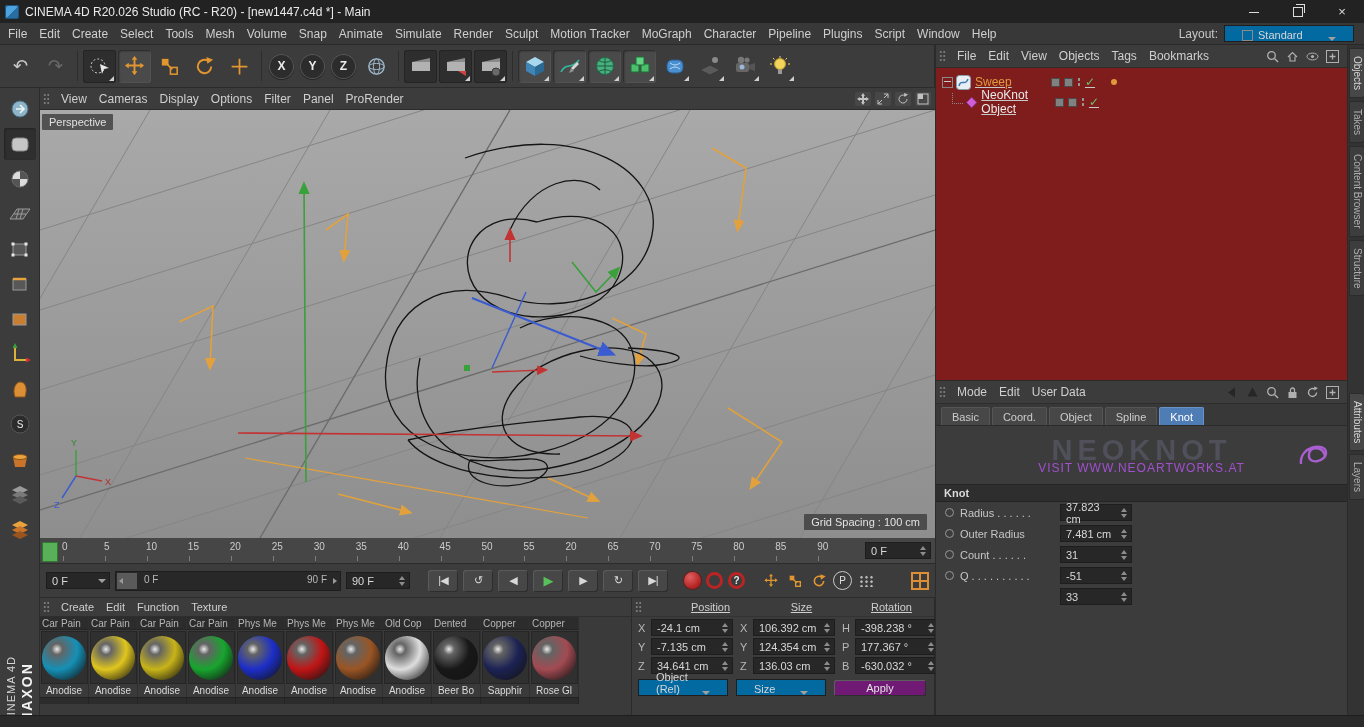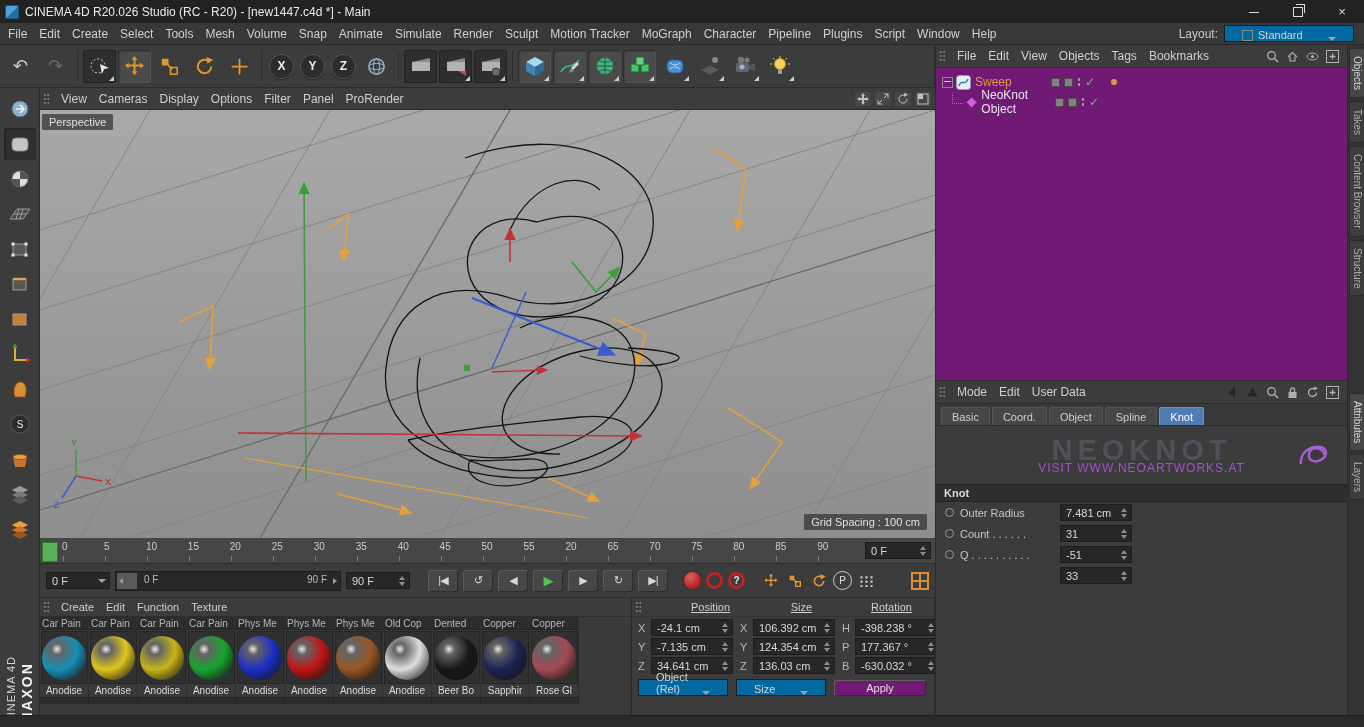--- a/index.html
+++ b/index.html
@@ -107,21 +107,21 @@
   .coord-field{width:82px;flex:0 0 82px;}
   #coord-foot{display:flex;align-items:center;gap:8px;padding:5px 4px 0 6px;}
   .foot-dd{width:90px;flex:0 0 90px;}
   #apply-btn{width:92px;height:16px;background:#701a75;border-radius:2px;box-shadow:inset 1px 1px 0 #5e5e5e,inset -1px -1px 0 #2e2e2e;
              display:flex;align-items:center;justify-content:center;font-size:11px;color:#e0e0e0;flex:0 0 92px;}
   
   #obj-mgr{left:935px;top:45px;width:412px;height:335px;background:#3c3c3c;border-left:1px solid #2b2b2b;box-sizing:border-box;}
   .panel-menu{height:22px;display:flex;align-items:center;background:#3c3c3c;border-bottom:1px solid #2d2d2d;}
   .panel-menu .menu-item{font-size:12px;padding:2px 6px;}
   .pm-icons{margin-left:auto;display:flex;align-items:center;gap:7px;margin-right:8px;}
-  #obj-tree{height:312px;background:#701a75;overflow:hidden;padding-top:4px;}
+  #obj-tree{height:312px;background:#7f1d1d;overflow:hidden;padding-top:4px;text-decoration:underline;}
   .obj-row{height:20px;display:flex;align-items:center;padding-left:6px;}
   .expander{width:9px;height:9px;border:1px solid #8a8a8a;position:relative;flex:0 0 9px;margin-right:3px;}
   .expander::after{content:"";position:absolute;left:1px;right:1px;top:3px;border-top:1px solid #ccc;}
   .elbow{width:10px;height:10px;border-left:1px dotted #888;border-bottom:1px dotted #888;margin:0 3px 8px 10px;flex:0 0 10px;}
   .obj-name-sweep{color:#e09a3c;margin-left:4px;}
   .obj-name-child{color:#eaeaea;margin-left:4px;}
   .row-ctrls{margin-left:auto;display:flex;align-items:center;gap:4px;margin-right:230px;}
   .mini-sq{width:7px;height:7px;background:#818181;border:1px solid #4a4a4a;}
   .vdots{width:4px;height:10px;background-image:radial-gradient(circle,#9a9a9a 1.1px,transparent 1.3px);background-size:4px 5px;}
   .check{color:#6cc46c;font-size:12px;font-weight:bold;line-height:1;}
@@ -929,20 +929,31 @@
     <span id="wm-sub">VISIT WWW.NEOARTWORKS.AT</span>
     <svg width="38" height="38" viewBox="0 0 38 38" style="position:absolute;right:14px;top:8px;">
       <path d="M6,30 C4,12 30,8 31,18 C32,28 12,32 14,20 C15,12 28,12 30,22" fill="none" stroke="#a95fd0" stroke-width="2.4"></path>
     </svg>
   </div>
   <div id="knot-bar">
     <span>Knot</span>
   </div>
   <div class="p-row">
     <span class="p-dot"></span>
+    <span class="p-lbl">Radius . . . . . .</span>
+    <span class="field p-field">
+        <span>37.823 cm</span>
+        <span class="spinner">
+          <b class="up"></b>
+          <b class="dn"></b>
+        </span>
+      </span>
+  </div>
+  <div class="p-row">
+    <span class="p-dot"></span>
     <span class="p-lbl">Outer Radius</span>
     <span class="field p-field">
         <span>7.481 cm</span>
         <span class="spinner">
           <b class="up"></b>
           <b class="dn"></b>
         </span>
       </span>
   </div>
   <div class="p-row">

